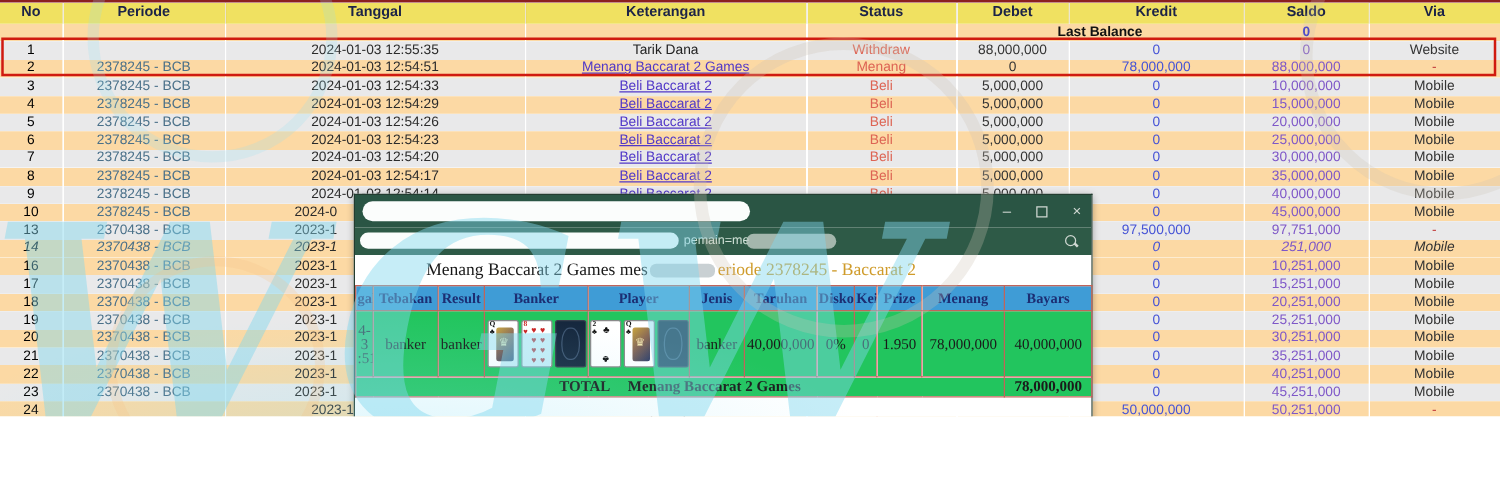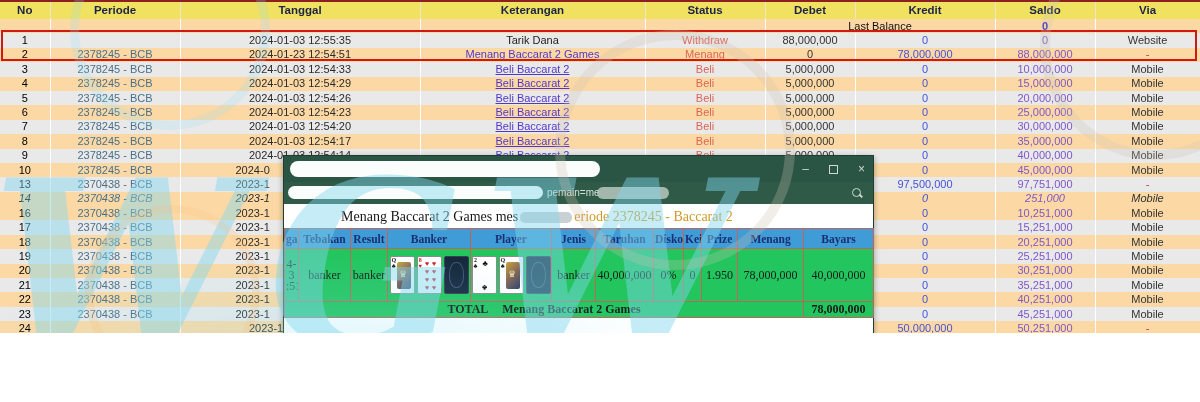--- a/index.html
+++ b/index.html
@@ -20,21 +20,21 @@
   td.tanggal.clip { text-align:left; padding-left:55px; }
   td.ket { color:#222; }
   a.ket-link { color:#5138c8; text-decoration:underline; cursor:pointer; }
   td.status { color:#dd6454; }
   td.debet { color:#333; }
   td.kredit { color:#4553d6; }
   td.saldo { color:#7e57c8; }
   td.red, td.via.red { color:#c23b3b; }
   td.via { color:#333; }
   tr.lb-row td { background:#fcd9a4; }
-  td.lb-label { font-weight:normal; color:#111; }
+  td.lb-label { font-weight:bold; color:#111; }
   td.lb-value { font-weight:bold; color:#2323cf; }
 
   
   .highlight-box { position:absolute; left:1px; top:30px; width:1196px; height:31px; border:2px solid #d01a10; z-index:3; pointer-events:none; }
 
   
   .popup { position:absolute; left:283px; top:155px; width:591px; height:211px; z-index:5; background:#fff; border:1px solid #233c30; border-bottom:2px solid #20392e; box-shadow:0 2px 6px rgba(0,0,0,.35); }
   .titlebar { position:relative; height:26px; background:#2a5544; }
   .urlbar { position:relative; height:22px; background:#2e5a47; }
   .pill { position:absolute; background:#fbfdfc; border-radius:8px; }
@@ -140,21 +140,21 @@
           <td class="ket">Tarik Dana</td>
           <td class="status">Withdraw</td>
           <td class="debet">88,000,000</td>
           <td class="kredit">0</td>
           <td class="saldo">0</td>
           <td class="via">Website</td>
         </tr>
         <tr class="r-peach" style="height: 14.4px;">
           <td class="no">2</td>
           <td class="periode">2378245 - BCB</td>
-          <td class="tanggal">2024-01-23 12:54:51</td>
+          <td class="tanggal">2024-01-03 12:54:51</td>
           <td class="ket"><a class="ket-link">Menang Baccarat 2 Games</a></td>
           <td class="status">Menang</td>
           <td class="debet">0</td>
           <td class="kredit">78,000,000</td>
           <td class="saldo">88,000,000</td>
           <td class="via red">-</td>
         </tr>
         <tr class="r-gray" style="height: 14.4px;">
           <td class="no">3</td>
           <td class="periode">2378245 - BCB</td>

